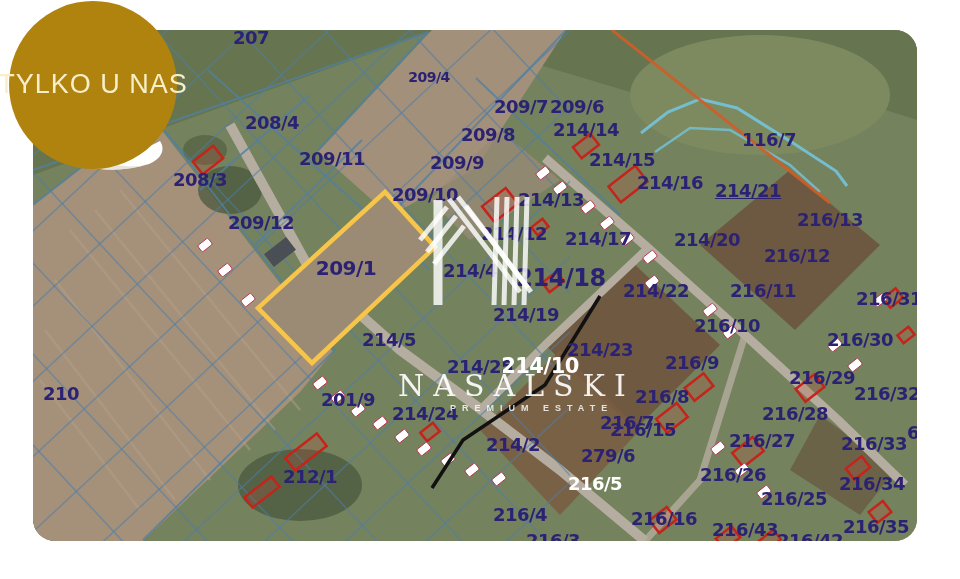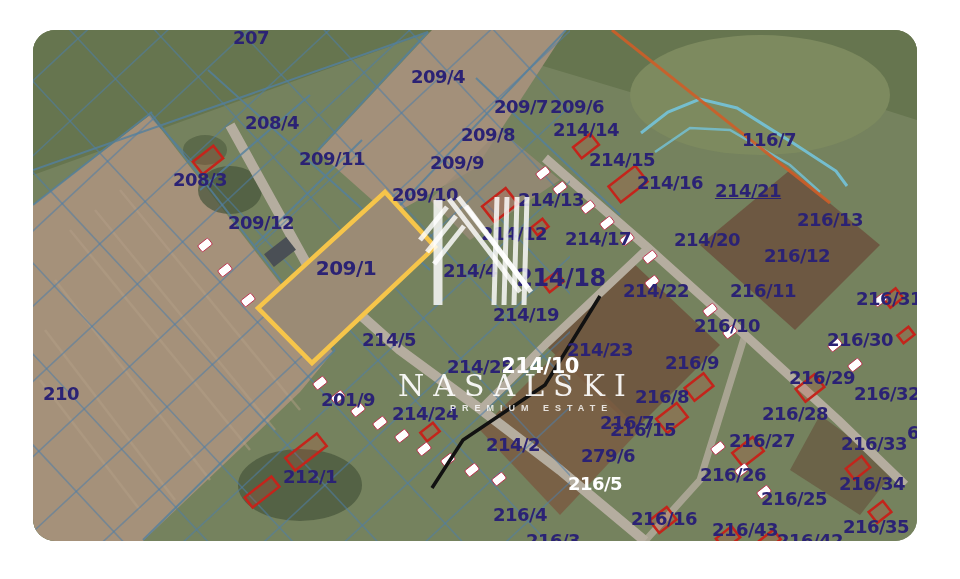--- a/index.html
+++ b/index.html
@@ -205,21 +205,21 @@
             <rect x="218.5" y="266" width="13" height="8" rx="1.5" fill="#ffffff" stroke="#b24" stroke-width="0.8" transform="rotate(-38 225 270)"></rect>
             <rect x="198.5" y="241" width="13" height="8" rx="1.5" fill="#ffffff" stroke="#b24" stroke-width="0.8" transform="rotate(-38 205 245)"></rect>
           </g>
 
         <polyline points="600,296 545,385 463,440 432,488" stroke="#111111" stroke-width="3.5" fill="none"></polyline>
       </g>
     </svg>
 
     <div id="labels">
         <div class="parcel-label" style="left: 218px; top: 8px; font-size: 18px; color: rgb(43, 34, 116);">207</div>
-        <div class="parcel-label" style="left: 405px; top: 47px; font-size: 18px; color: rgb(43, 34, 116);">209/4</div>
+        <div class="parcel-label" style="left: 396px; top: 47px; font-size: 14px; color: rgb(43, 34, 116);">209/4</div>
         <div class="parcel-label" style="left: 488px; top: 77px; font-size: 18px; color: rgb(43, 34, 116);">209/7</div>
         <div class="parcel-label" style="left: 530px; top: 77px; font-size: 18px; color: rgb(43, 34, 116); margin-left: 14px;">209/6</div>
         <div class="parcel-label" style="left: 239px; top: 93px; font-size: 18px; color: rgb(43, 34, 116);">208/4</div>
         <div class="parcel-label" style="left: 553px; top: 100px; font-size: 18px; color: rgb(43, 34, 116);">214/14</div>
         <div class="parcel-label" style="left: 455px; top: 105px; font-size: 18px; color: rgb(43, 34, 116);">209/8</div>
         <div class="parcel-label" style="left: 736px; top: 110px; font-size: 18px; color: rgb(43, 34, 116);">116/7</div>
         <div class="parcel-label" style="left: 299px; top: 129px; font-size: 18px; color: rgb(43, 34, 116);">209/11</div>
         <div class="parcel-label" style="left: 589px; top: 130px; font-size: 18px; color: rgb(43, 34, 116);">214/15</div>
         <div class="parcel-label" style="left: 424px; top: 133px; font-size: 18px; color: rgb(43, 34, 116);">209/9</div>
         <div class="parcel-label" style="left: 167px; top: 150px; font-size: 18px; color: rgb(43, 34, 116);">208/3</div>
@@ -286,14 +286,22 @@
         <line x1="497" y1="197" x2="494" y2="305"></line>
         <line x1="507" y1="197" x2="504" y2="305"></line>
         <line x1="517" y1="197" x2="514" y2="305"></line>
         <line x1="527" y1="197" x2="524" y2="305"></line>
       </g>
     </svg>
     <div class="wm wm-brand">NASALSKI</div>
     <div class="wm wm-tagline">PREMIUM ESTATE</div>
   </div>
 
+  <div class="badge">
+    <svg class="badge-curl" viewBox="0 0 168 190">
+      <path d="M14,112 C34,158 86,180 140,163 C152,158 157,149 151,140 C120,158 66,152 36,116 Z" fill="#ffffff"></path>
+      <path d="M14,112 C34,158 86,180 140,163 C120,170 70,162 40,128 Z" fill="#e3ddd2" opacity="0.8"></path>
+    </svg>
+    <div class="badge-circle"></div>
+    <div class="badge-text">TYLKO U NAS</div>
+  </div>
 
 </div>
 
 </body></html>

